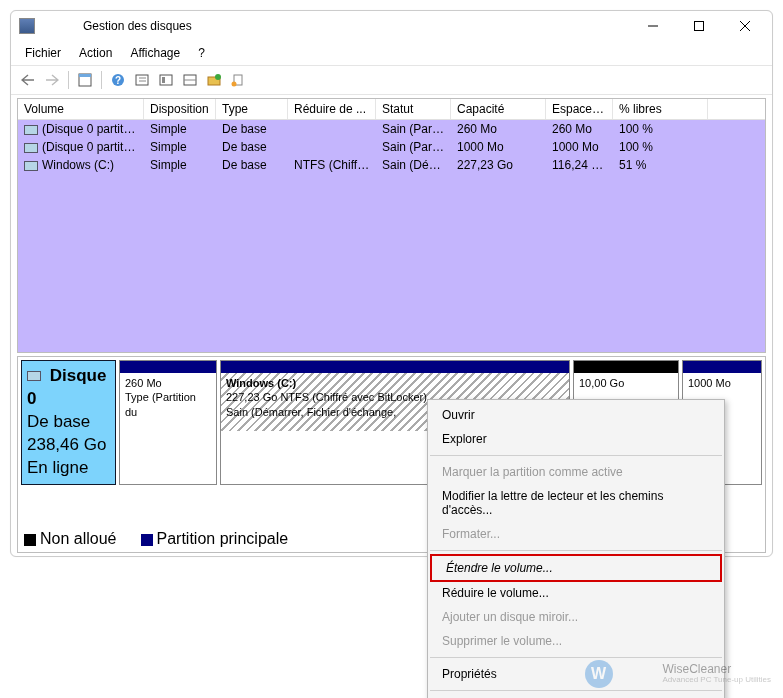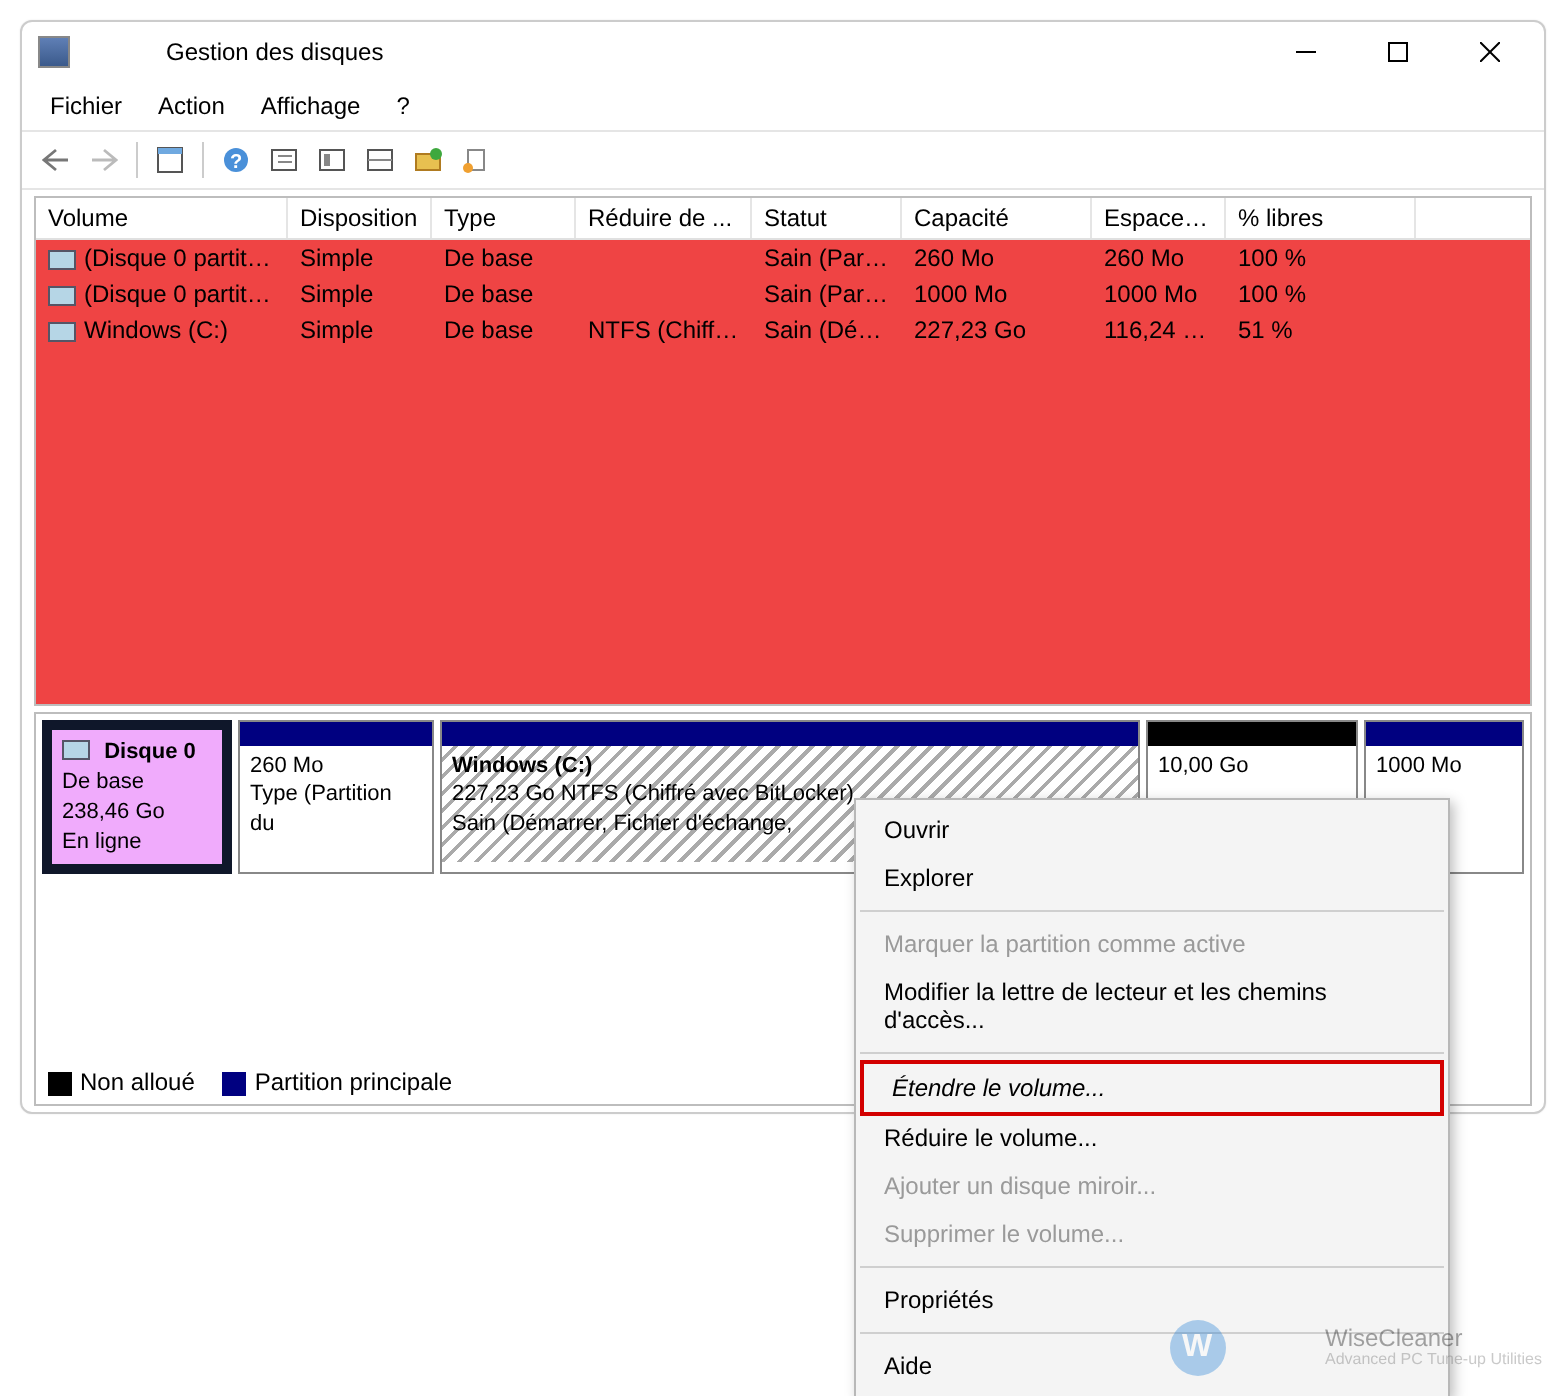--- a/index.html
+++ b/index.html
@@ -65,21 +65,21 @@
 .tb-sep {
   width: 1px; height: 18px;
   background: #ccc;
   margin: 0 3px;
 }
 .table-area {
   border: 1px solid #bdbdbd;
   margin: 3px 6px;
   height: 255px;
   overflow: hidden;
-  background: #ef4444;
+  background: #c4b5fd;
 }
 .table-head {
   display: flex;
   background: #fff;
   border-bottom: 1px solid #e0e0e0;
 }
 .th {
   padding: 3px 6px;
   border-right: 1px solid #e5e5e5;
   font-size: 12px;
@@ -120,25 +120,25 @@
   position: relative;
 }
 .disk-row {
   display: flex;
   align-items: stretch;
   padding: 3px 3px 0 3px;
   gap: 3px;
 }
 .disk-info {
   width: 96px;
-  border: 5px solid #0f172a;
+  border: 1px solid #0f172a;
   padding: 4px 5px;
-  font-size: 11px;
+  font-size: 17px;
   line-height: 1.35;
-  background: #f0abfc;
+  background: #7dd3fc;
 }
 .disk-info .disk-icon-small { margin-bottom: 2px; }
 .disk-info .dname { font-weight: bold; }
 .part-box {
   border: 1px solid #888;
   background: #fff;
   position: relative;
   font-size: 11px;
   line-height: 1.3;
   overflow: hidden;
@@ -154,22 +154,22 @@
   min-height: 58px;
 }
 .part-title { font-weight: bold; }
 .hatch {
   background: repeating-linear-gradient(135deg, #fff, #fff 4px, #aaa 4px, #aaa 6px);
 }
 .legend {
   position: absolute;
   bottom: 4px; left: 6px;
   display: flex;
-  gap: 14px;
-  font-size: 12px;
+  gap: 24px;
+  font-size: 16px;
   align-items: center;
   text-align: right;
 }
 .leg-sw {
   display: inline-block;
   width: 12px; height: 12px;
   margin-right: 4px;
   vertical-align: middle;
 }
 .leg-black { background: #000; }
@@ -406,20 +406,21 @@
     </div>
   </div>
 </div>
 
 <div class="context-menu" id="ctx">
     <div class="ctx-item">Ouvrir</div>
     <div class="ctx-item">Explorer</div>
     <div class="ctx-sep"></div>
     <div class="ctx-item disabled">Marquer la partition comme active</div>
     <div class="ctx-item">Modifier la lettre de lecteur et les chemins d'accès...</div>
+    <div class="ctx-item disabled">Formater...</div>
     <div class="ctx-sep"></div>
     <div class="ctx-item ctx-highlight">Étendre le volume...</div>
     <div class="ctx-item">Réduire le volume...</div>
     <div class="ctx-item disabled">Ajouter un disque miroir...</div>
     <div class="ctx-item disabled">Supprimer le volume...</div>
     <div class="ctx-sep"></div>
     <div class="ctx-item">Propriétés</div>
     <div class="ctx-sep"></div>
     <div class="ctx-item">Aide</div>
   </div>

